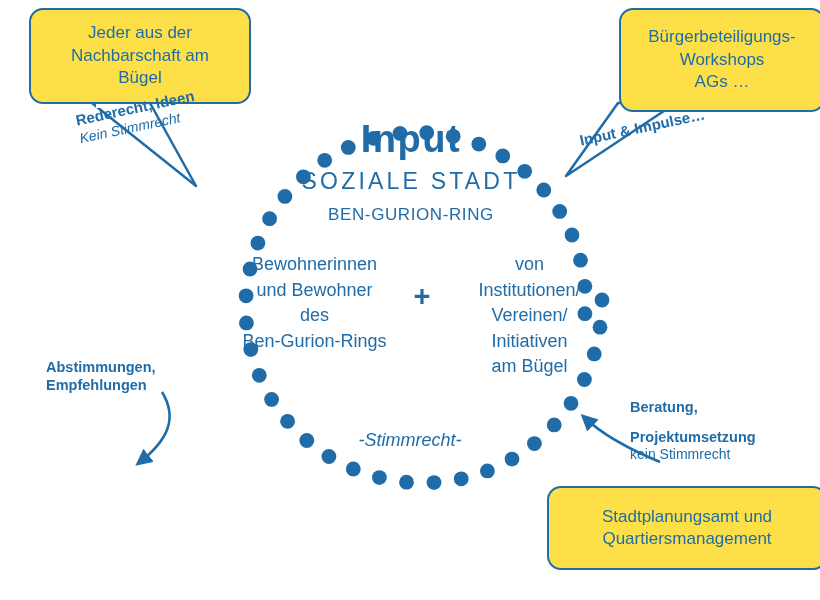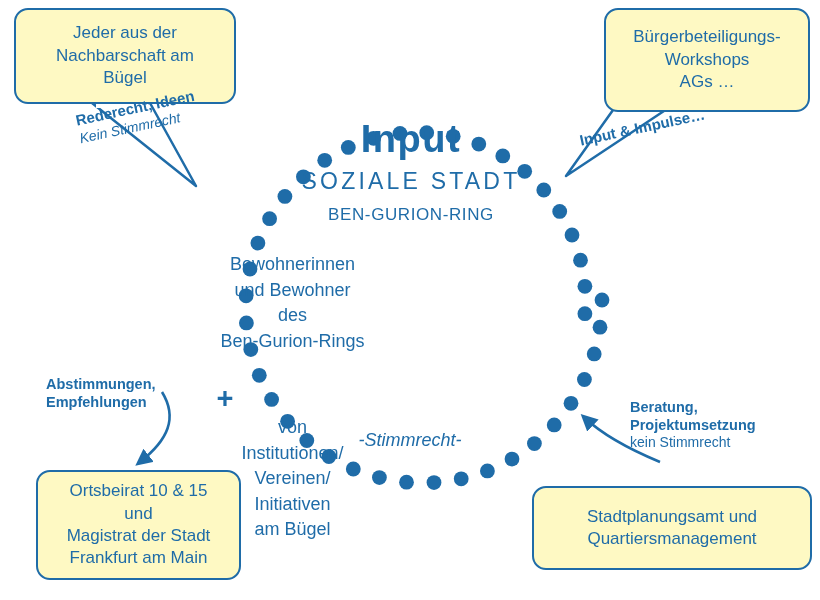--- a/index.html
+++ b/index.html
@@ -27,31 +27,32 @@
     height: 600px;
     pointer-events: none;
   }
 
   
   .box {
     position: absolute;
     box-sizing: border-box;
     border: 2.5px solid #1f6ca8;
     border-radius: 14px;
-    background: #fef9c3;
+    background: #fde047;
     color: #1f6ca8;
     text-align: center;
     display: flex;
     flex-direction: column;
     align-items: center;
     justify-content: center;
     line-height: 1.32;
     font-size: 17px;
     padding: 6px 10px;
     z-index: 3;
+    margin-left: 15px;
   }
   .box div { width: 100%; }
 
   #box-nachbarschaft { left: 14px;  top: 8px;   width: 222px; height: 96px; }
   #box-buerger       { left: 604px; top: 8px;   width: 206px; height: 104px; }
   #box-ortsbeirat    { left: 36px;  top: 470px; width: 205px; height: 110px; }
   #box-stadtplanung  { left: 532px; top: 486px; width: 280px; height: 84px; }
 
   
   #center-block {
@@ -81,21 +82,20 @@
 
   #columns {
     position: absolute;
     left: 205px;
     top: 252px;
     width: 412px;
     display: flex;
     align-items: flex-start;
     justify-content: flex-end;
     z-index: 2;
-    flex-direction: column;
   }
   .col {
     width: 175px;
     text-align: center;
     font-size: 18px;
     line-height: 1.42;
   }
   #plus-sign {
     width: 40px;
     text-align: center;
@@ -136,29 +136,28 @@
     font-size: 15px;
     font-weight: bold;
     transform: rotate(-12deg);
     transform-origin: left top;
   }
 
   #annot-abstimmungen {
     left: 46px; top: 358px; width: 150px;
     font-size: 14.5px;
     font-weight: bold;
-    margin-top: 17px;
   }
 
   #annot-beratung {
     left: 630px; top: 398px; width: 180px;
     font-size: 14.5px;
   }
   #annot-beratung .l1 { font-weight: bold; }
-  #annot-beratung .l2 { font-weight: bold; }
+  #annot-beratung .l2 { font-weight: bold; margin-top: 12px; }
   #annot-beratung .l3 { font-weight: normal; font-size: 14px; }
 </style>
 </head>
 <body>
 
 <div id="stage">
 
   <svg class="overlay" viewBox="0 0 820 600">
     <g id="dot-ring" fill="#1f6ca8">
       <circle cx="410" cy="300" r="0" fill="none"></circle>
@@ -257,26 +256,20 @@
     <div>Nachbarschaft am</div>
     <div>Bügel</div>
   </div>
 
   <div class="box" id="box-buerger">
     <div>Bürgerbeteiligungs-</div>
     <div>Workshops</div>
     <div>AGs …</div>
   </div>
 
-  <div class="box" id="box-ortsbeirat">
-    <div>Ortsbeirat 10 &amp; 15</div>
-    <div>und</div>
-    <div>Magistrat der Stadt</div>
-    <div>Frankfurt am Main</div>
-  </div>
 
   <div class="box" id="box-stadtplanung">
     <div>Stadtplanungsamt und</div>
     <div>Quartiersmanagement</div>
   </div>
 
   <div class="annot" id="annot-rederecht">
     <div class="l1">Rederecht, Ideen</div>
     <div class="l2">Kein Stimmrecht</div>
   </div>

